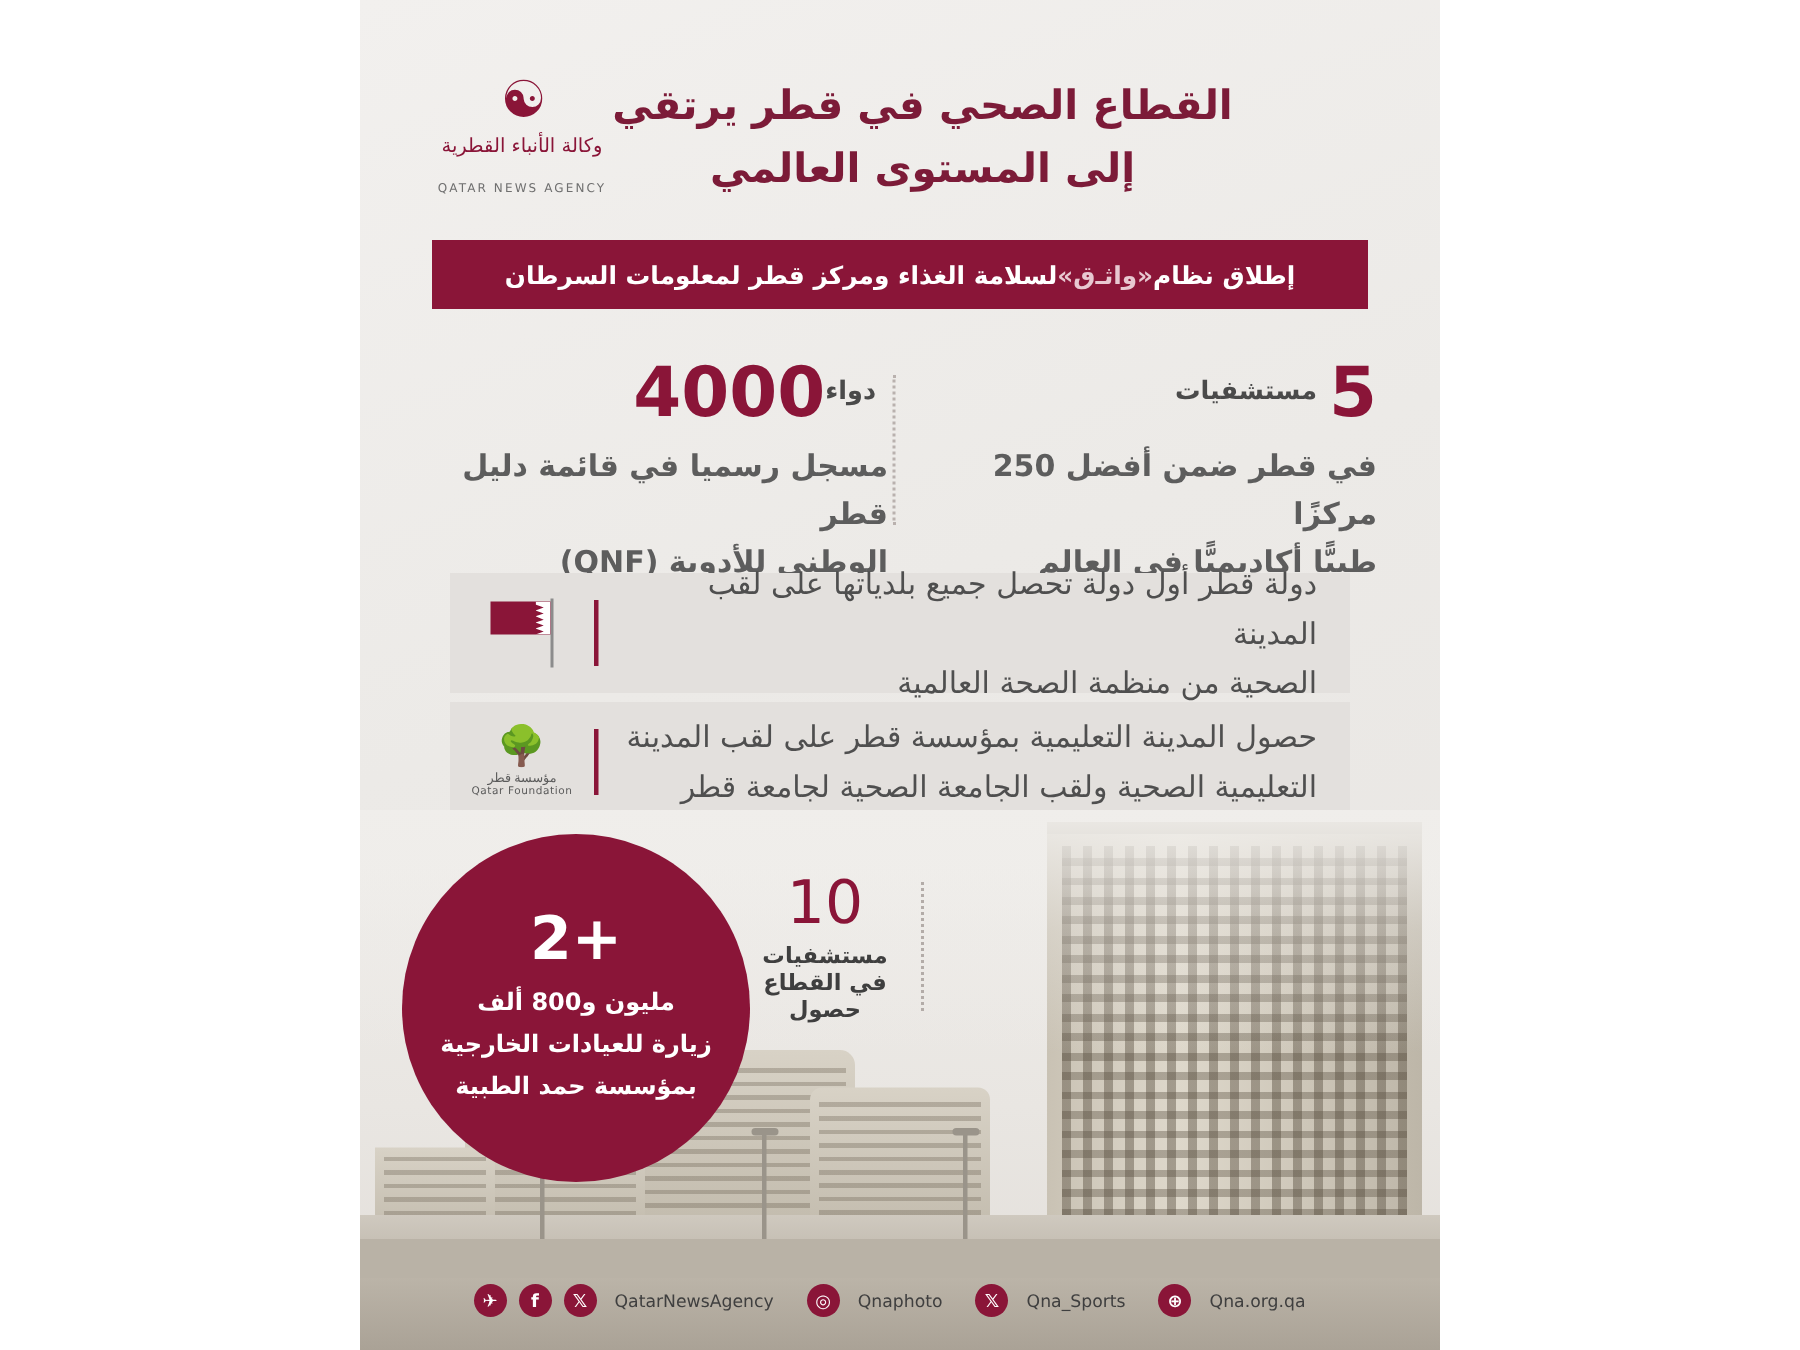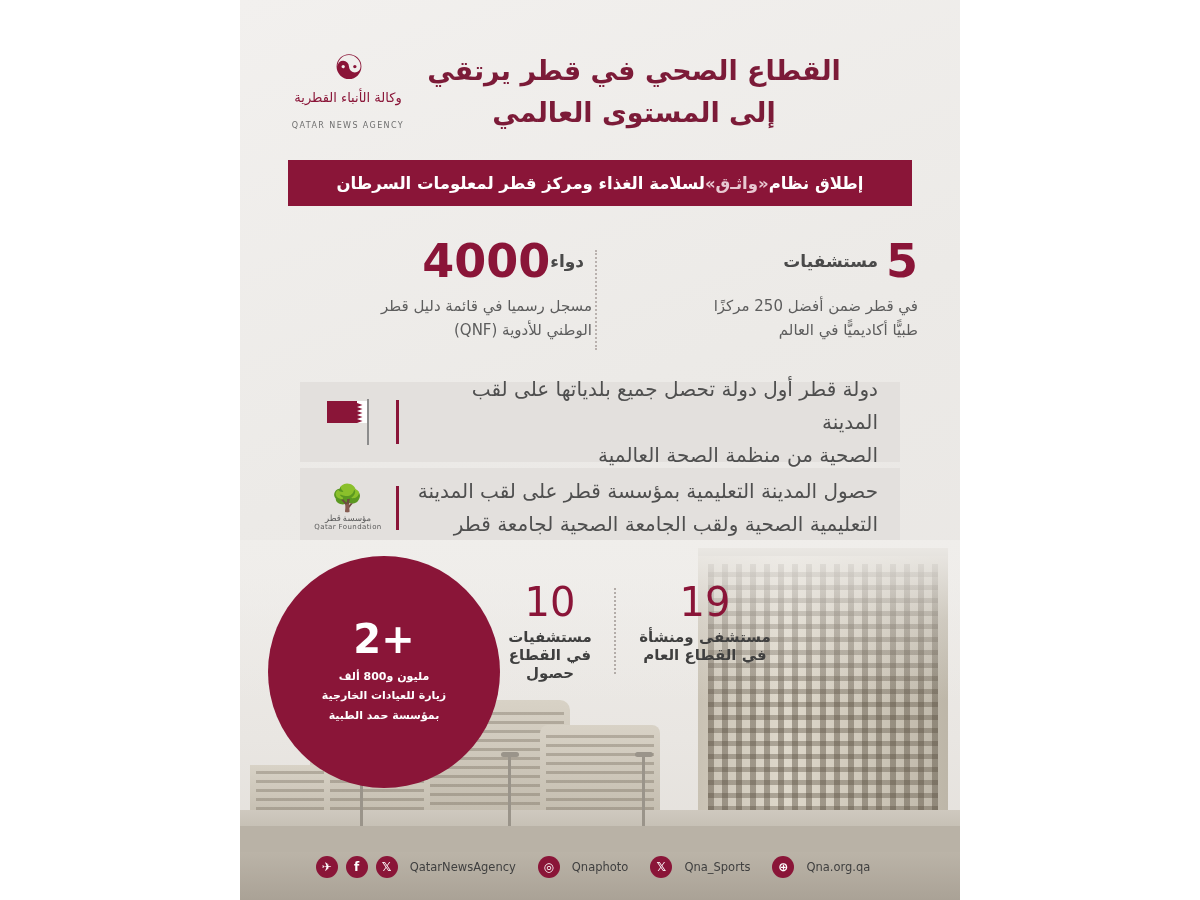--- a/index.html
+++ b/index.html
@@ -10,21 +10,21 @@
     background:linear-gradient(160deg,#f2f0ee 0%,#eceae7 45%,#e8e5e2 100%);
     overflow:hidden;
   }
   .side-blank{position:absolute;top:0;width:240px;height:900px;background:#fff;}
   .side-left{left:0;}
   .side-right{right:0;}
 
   
   .header{position:absolute;top:28px;left:0;width:720px;height:120px;}
   .title{
-    position:absolute;right:111px;top:22px;width:430px;
+    position:absolute;right:130px;top:22px;width:430px;
     text-align:center;color:#7c1b38;font-weight:bold;font-size:27px;line-height:1.55;
     direction:rtl;
   }
   .logo{position:absolute;left:48px;top:22px;width:120px;text-align:center;color:#8a1538;}
   .logo .mark{font-size:34px;line-height:1;letter-spacing:-2px;}
   .logo .ar{font-size:13px;margin-top:6px;letter-spacing:.5px;}
   .logo .en{font-size:8px;margin-top:16px;letter-spacing:1.4px;color:#6f6f6f;}
 
   
   .banner{
@@ -32,21 +32,21 @@
     background:#8a1538;color:#fff;display:flex;align-items:center;justify-content:center;
     font-size:16.5px;font-weight:bold;direction:rtl;
   }
   .banner .hl{color:#e8c8d1;}
 
   
   .statsrow{position:absolute;top:238px;left:0;width:720px;height:130px;direction:rtl;}
   .stat{position:absolute;top:0;color:#6b6b6b;direction:rtl;}
   .stat .big{color:#8a1538;font-size:46px;font-weight:bold;line-height:1;display:inline-block;vertical-align:middle;}
   .stat .unit{color:#4a4a4a;font-size:17px;font-weight:bold;display:inline-block;vertical-align:middle;margin-right:8px;}
-  .stat .desc{font-size:15px;line-height:1.6;color:#5d5d5d;margin-top:10px;}
+  .stat .desc{font-size:20px;line-height:1.6;color:#5d5d5d;margin-top:10px;font-weight:bold;}
   .stat-a{right:42px;width:300px;}
   .stat-b{left:42px;width:310px;}
   .divider{
     position:absolute;top:12px;left:355px;width:0;height:100px;
     border-right:2px dotted #b9b1ae;
   }
 
   
   .cards{position:absolute;top:382px;left:60px;width:600px;}
   .card{
@@ -107,21 +107,21 @@
   .bs19{left:380px;top:582px;width:170px;}
   .bs10{left:245px;top:582px;width:130px;}
   .vdiv{position:absolute;left:374px;top:588px;width:0;height:86px;border-right:2px dotted #b3aca8;}
 
   .circle{
     position:absolute;left:28px;top:556px;width:232px;height:232px;border-radius:50%;
     background:#8a1538;color:#fff;display:flex;flex-direction:column;align-items:center;
     justify-content:center;direction:rtl;text-align:center;
   }
   .circle .cnum{font-size:40px;font-weight:bold;line-height:1;}
-  .circle .ctxt{font-size:11px;line-height:1.75;font-weight:bold;margin-top:8px;padding:0 24px;}
+  .circle .ctxt{font-size:16px;line-height:1.75;font-weight:bold;margin-top:8px;padding:0 24px;}
 
   
   .social{
     position:absolute;left:0;bottom:18px;width:720px;height:30px;
     display:flex;align-items:center;justify-content:center;gap:8px;direction:ltr;
   }
   .sico{width:22px;height:22px;border-radius:50%;background:#8a1538;color:#fff;
     display:flex;align-items:center;justify-content:center;font-size:12px;font-weight:bold;}
   .shandle{color:#3f3f3f;font-size:11.5px;margin:0 14px 0 4px;}
 </style>
@@ -213,25 +213,20 @@
     <div class="bldg b3"></div>
     <div class="bldg b4"></div>
     <div class="ground"></div>
     <div class="road"></div>
     <div class="lamp" style="left:120px"></div>
     <div class="lamp" style="left:268px"></div>
     <div class="lamp" style="left:402px"></div>
     <div class="fade"></div>
   </div>
 
-  <div class="bstat bs19">
-    <div class="bnum">19</div>
-    <div class="bl1">مستشفى ومنشأة</div>
-    <div class="bl2">في القطاع العام</div>
-  </div>
 
   <div class="vdiv"></div>
 
   <div class="bstat bs10">
     <div class="bnum">10</div>
     <div class="bl1">مستشفيات</div>
     <div class="bl2">في القطاع حصول</div>
   </div>
 
   <div class="circle">

